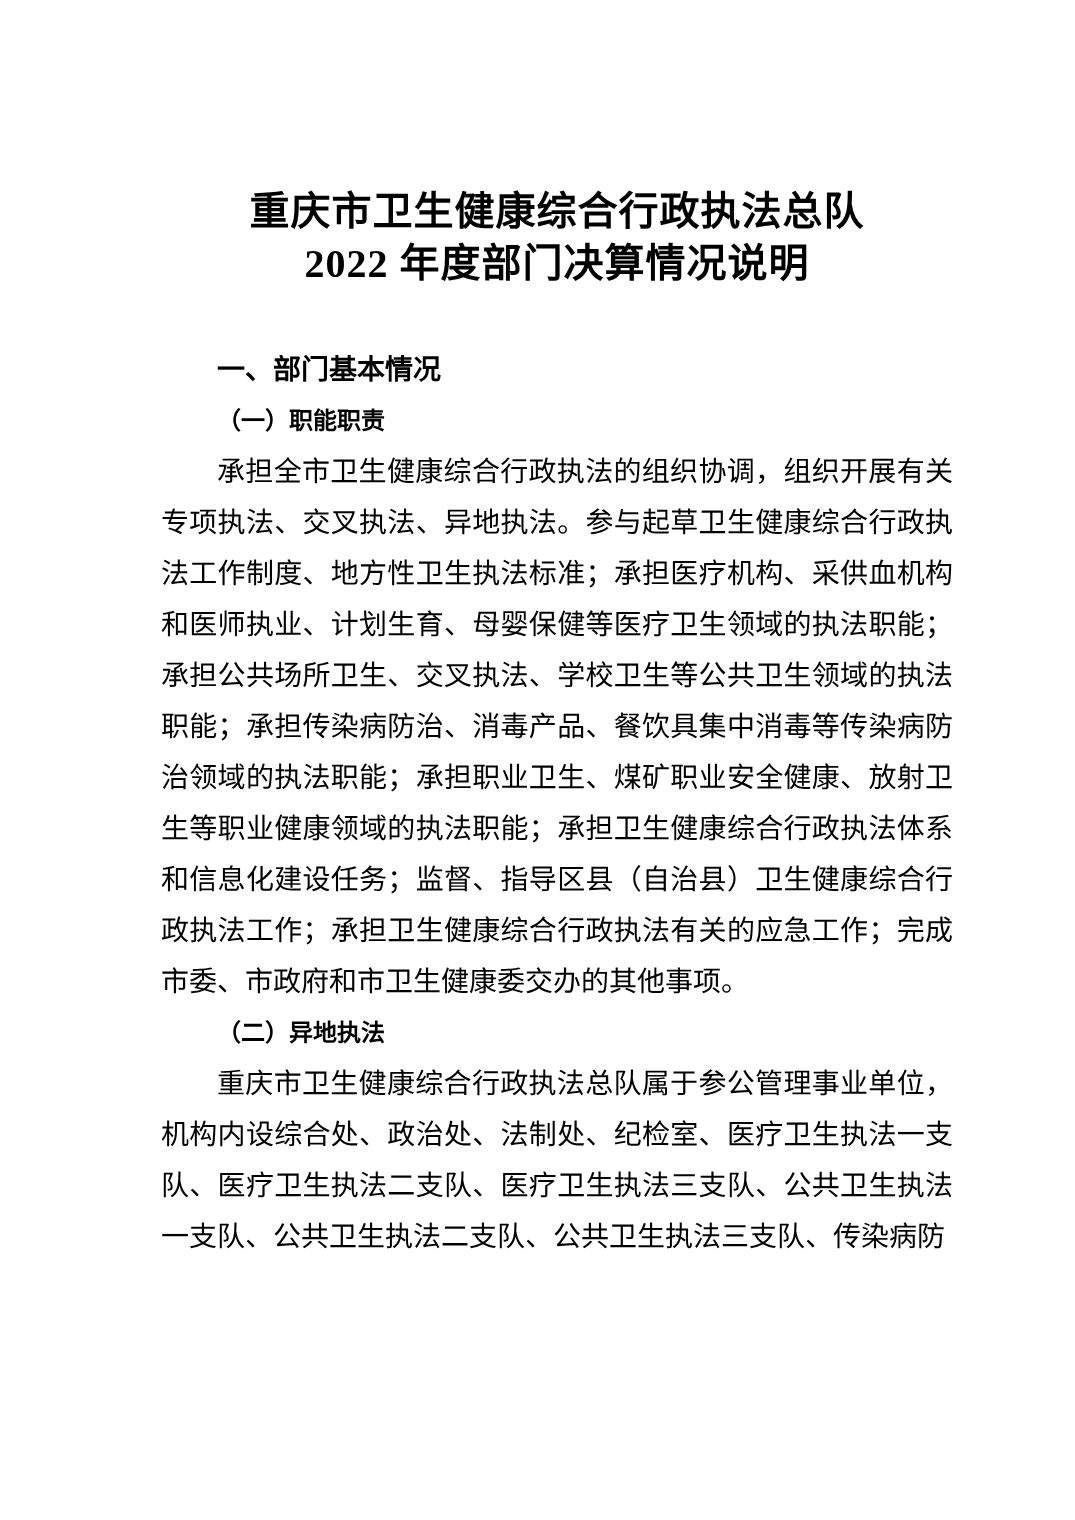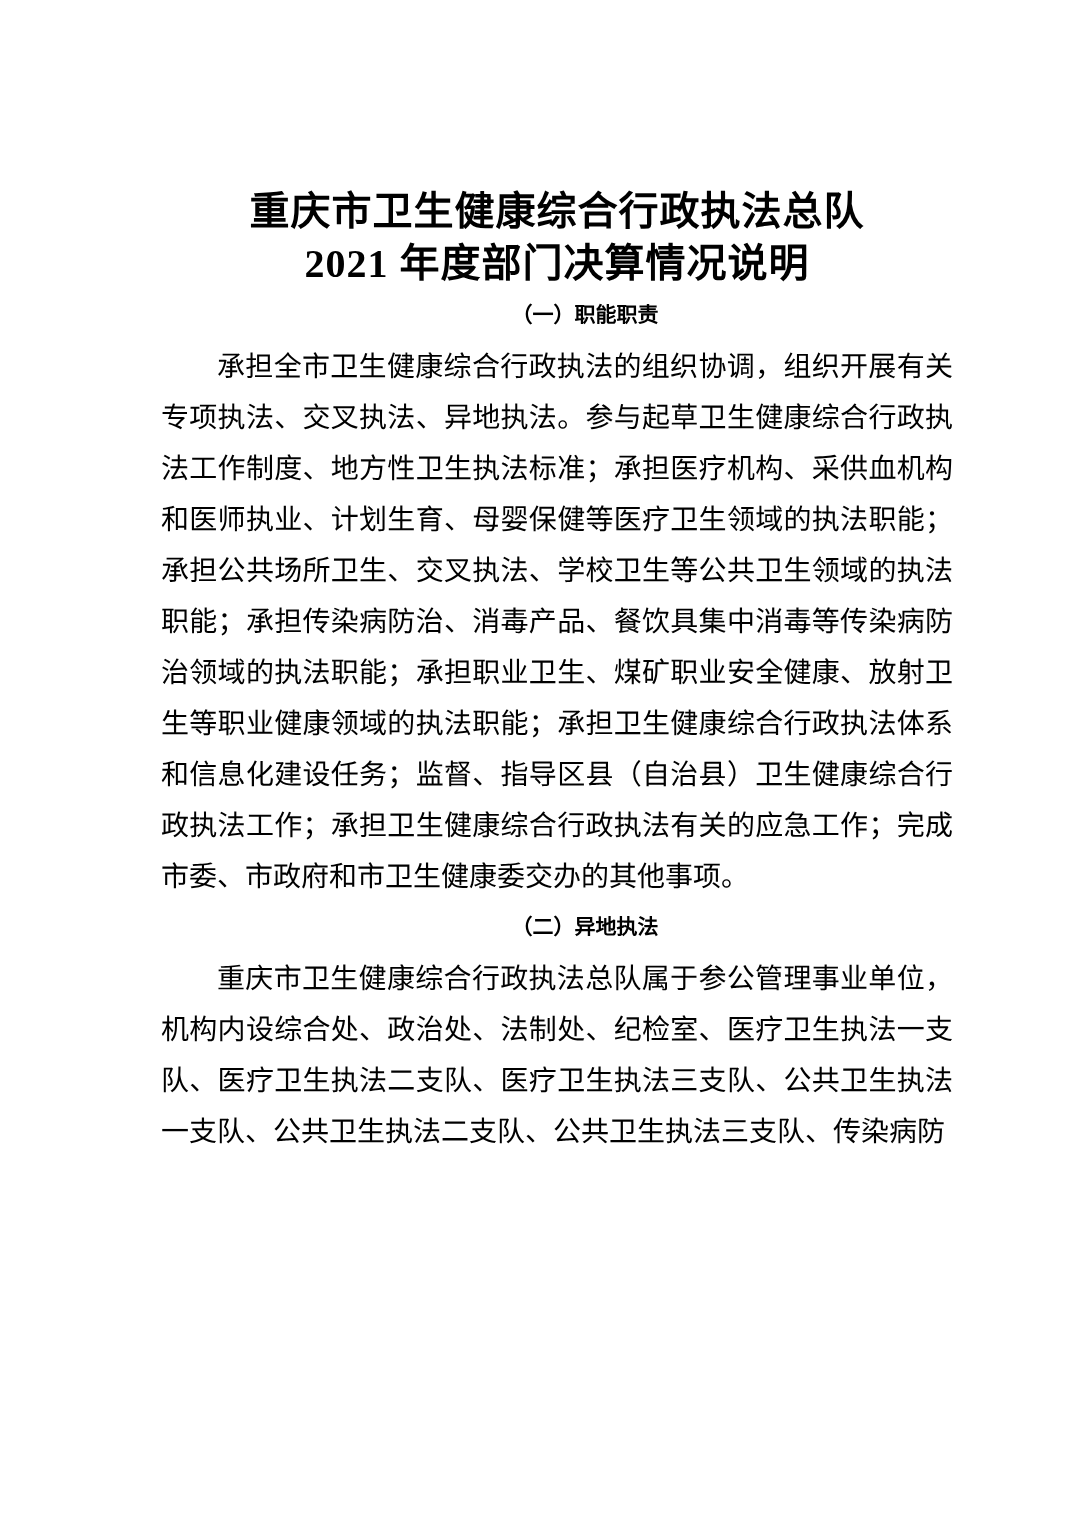--- a/index.html
+++ b/index.html
@@ -41,25 +41,24 @@
     padding-left: 56px;
     font-family: "Liberation Sans", "DejaVu Sans", sans-serif;
     font-weight: bold;
     font-size: 28px;
     line-height: 51px;
   }
 
   
   .sub-heading {
     padding-left: 56px;
-    font-family: Liberation Serif, serif;
+    font-family: Liberation Sans, sans-serif;
     font-weight: 600;
-    font-size: 21px;
+    font-size: 24px;
     line-height: 51px;
-    text-align: center;
   }
 
   
   .body-para {
     font-family: "Liberation Serif", "DejaVu Serif", serif;
     font-weight: normal;
     font-size: 28px;
     line-height: 51px;
     text-indent: 2em;
     text-align: justify;
@@ -68,23 +67,24 @@
   }
 </style>
 </head>
 <body>
 
 <div class="page">
   <div class="content">
 
     <h1 class="doc-title">
       <span class="title-line">重庆市卫生健康综合行政执法总队</span>
-      <span class="title-line">2021 年度部门决算情况说明</span>
+      <span class="title-line">2022 年度部门决算情况说明</span>
     </h1>
 
+    <h2 class="section-heading">一、部门基本情况</h2>
 
     <h3 class="sub-heading">（一）职能职责</h3>
 
     <p class="body-para">承担全市卫生健康综合行政执法的组织协调，组织开展有关专项执法、交叉执法、异地执法。参与起草卫生健康综合行政执法工作制度、地方性卫生执法标准；承担医疗机构、采供血机构和医师执业、计划生育、母婴保健等医疗卫生领域的执法职能；承担公共场所卫生、交叉执法、学校卫生等公共卫生领域的执法职能；承担传染病防治、消毒产品、餐饮具集中消毒等传染病防治领域的执法职能；承担职业卫生、煤矿职业安全健康、放射卫生等职业健康领域的执法职能；承担卫生健康综合行政执法体系和信息化建设任务；监督、指导区县（自治县）卫生健康综合行政执法工作；承担卫生健康综合行政执法有关的应急工作；完成市委、市政府和市卫生健康委交办的其他事项。</p>
 
     <h3 class="sub-heading">（二）异地执法</h3>
 
     <p class="body-para">重庆市卫生健康综合行政执法总队属于参公管理事业单位，机构内设综合处、政治处、法制处、纪检室、医疗卫生执法一支队、医疗卫生执法二支队、医疗卫生执法三支队、公共卫生执法一支队、公共卫生执法二支队、公共卫生执法三支队、传染病防</p>
 
   </div>

